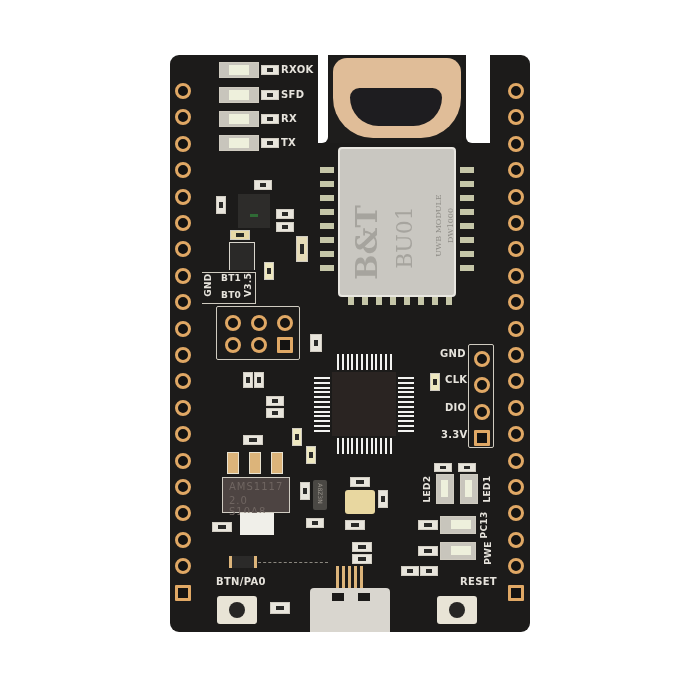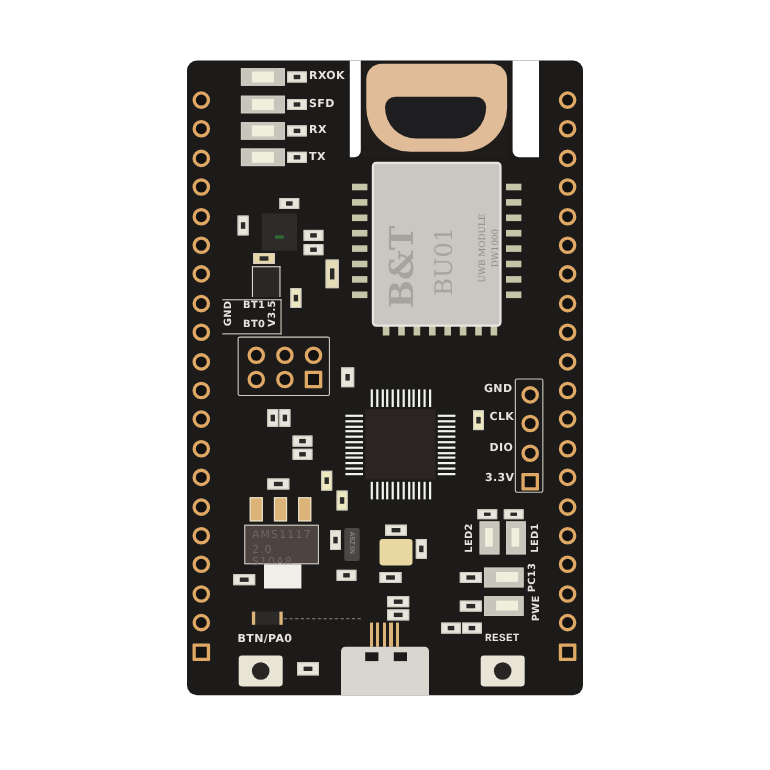--- a/index.html
+++ b/index.html
@@ -287,16 +287,16 @@
 <div class="abs" style="left:310px;top:588px;width:80px;height:44px;background:#d9d6cf;border-radius:4px 4px 0 0;"></div>
 <div class="abs" style="left:332px;top:593px;width:12px;height:8px;background:#1c1b1a;"></div>
 <div class="abs" style="left:358px;top:593px;width:12px;height:8px;background:#1c1b1a;"></div>
 
 <span class="silk" style="left:216px;top:576px;">BTN/PA0</span>
 <div class="abs" style="left:217px;top:596px;width:40px;height:28px;background:#e8e4d6;border-radius:3px;">
   <div class="abs" style="left:12px;top:6px;width:16px;height:16px;background:#272625;border-radius:50%;"></div>
 </div>
 <div class="smd" style="left:270px;top:602px;width:20px;height:12px;"></div>
 
-<span class="silk" style="left:441px;top:576px;font-family:Liberation Mono, monospace;">RESET</span>
+<span class="silk" style="left:460px;top:576px;">RESET</span>
 <div class="abs" style="left:437px;top:596px;width:40px;height:28px;background:#e8e4d6;border-radius:3px;">
   <div class="abs" style="left:12px;top:6px;width:16px;height:16px;background:#272625;border-radius:50%;"></div>
 </div>
 
 </body></html>

